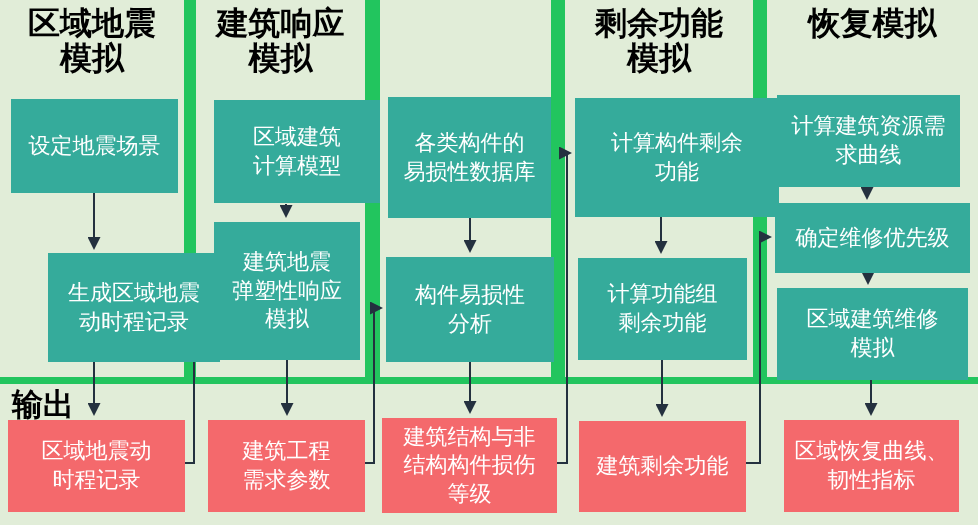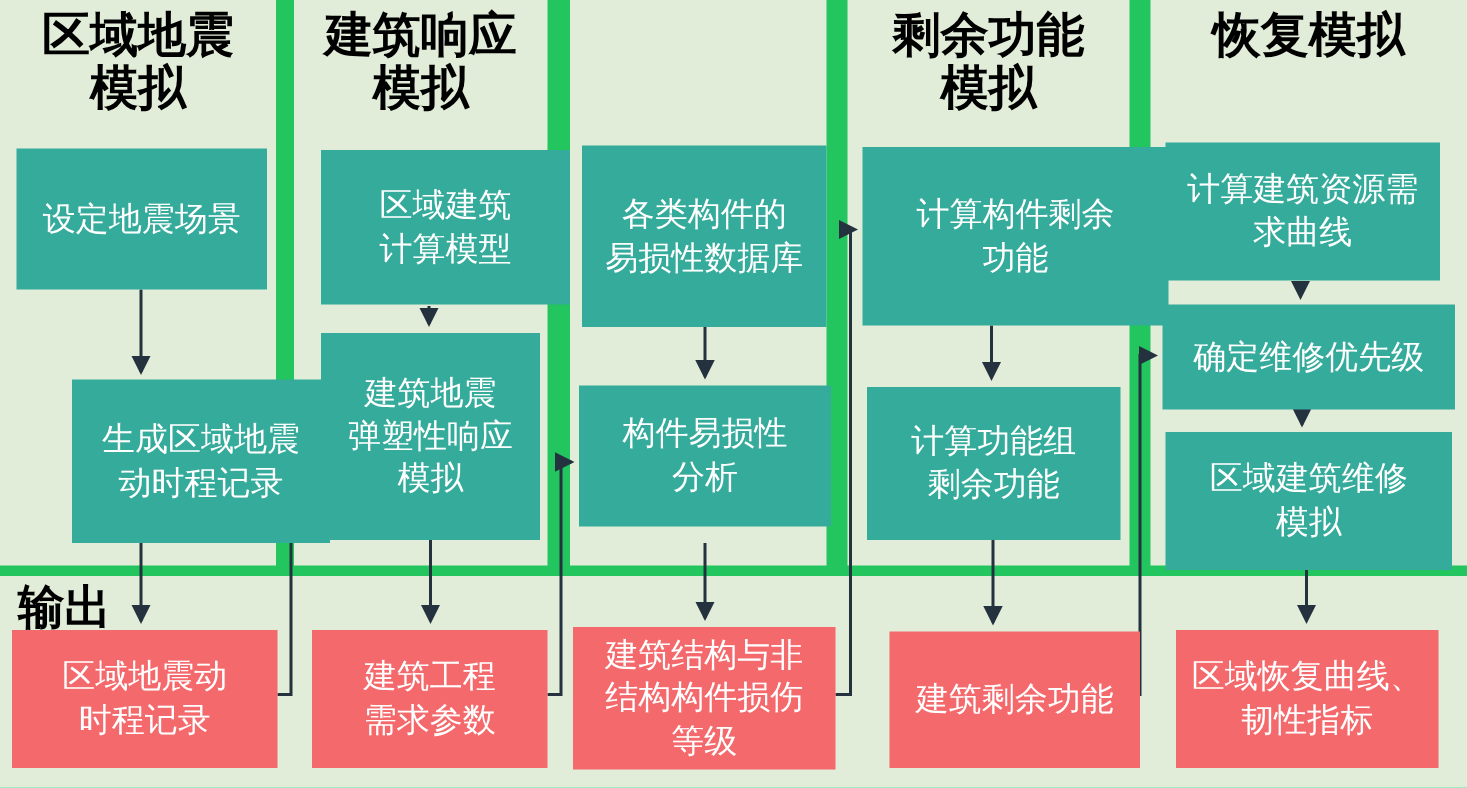--- a/index.html
+++ b/index.html
@@ -30,26 +30,26 @@
 
   .b11{left:11px;top:99px;width:167px;height:94px;}
   .b12{left:10px;top:253px;width:172px;height:109px;margin-left:38px;}
   .r1{left:8px;top:420px;width:177px;height:92px;}
 
   .b21{left:214px;top:100px;width:166px;height:103px;}
   .b22{left:214px;top:222px;width:146px;height:138px;}
   .r2{left:208px;top:420px;width:157px;height:92px;}
 
   .b31{left:388px;top:97px;width:163px;height:121px;}
-  .b32{left:386px;top:257px;width:168px;height:94px;}
+  .b32{left:386px;top:257px;width:168px;height:105px;}
   .r3{left:382px;top:418px;width:175px;height:95px;}
 
   .b41{left:575px;top:98px;width:204px;height:119px;}
   .b42{left:578px;top:258px;width:169px;height:102px;}
-  .r4{left:593px;top:421px;width:167px;height:91px;}
+  .r4{left:579px;top:421px;width:167px;height:91px;}
 
   .b51{left:777px;top:95px;width:183px;height:92px;}
   .b52{left:775px;top:203px;width:195px;height:70px;}
   .b53{left:777px;top:288px;width:191px;height:92px;}
   .r5{left:784px;top:420px;width:175px;height:92px;}
 
   .out-label{position:absolute;left:12px;top:384px;font-size:31px;font-weight:700;
              color:var(--header-text,#000);}
 
   svg.wires{position:absolute;left:0;top:0;width:978px;height:525px;pointer-events:none;}

